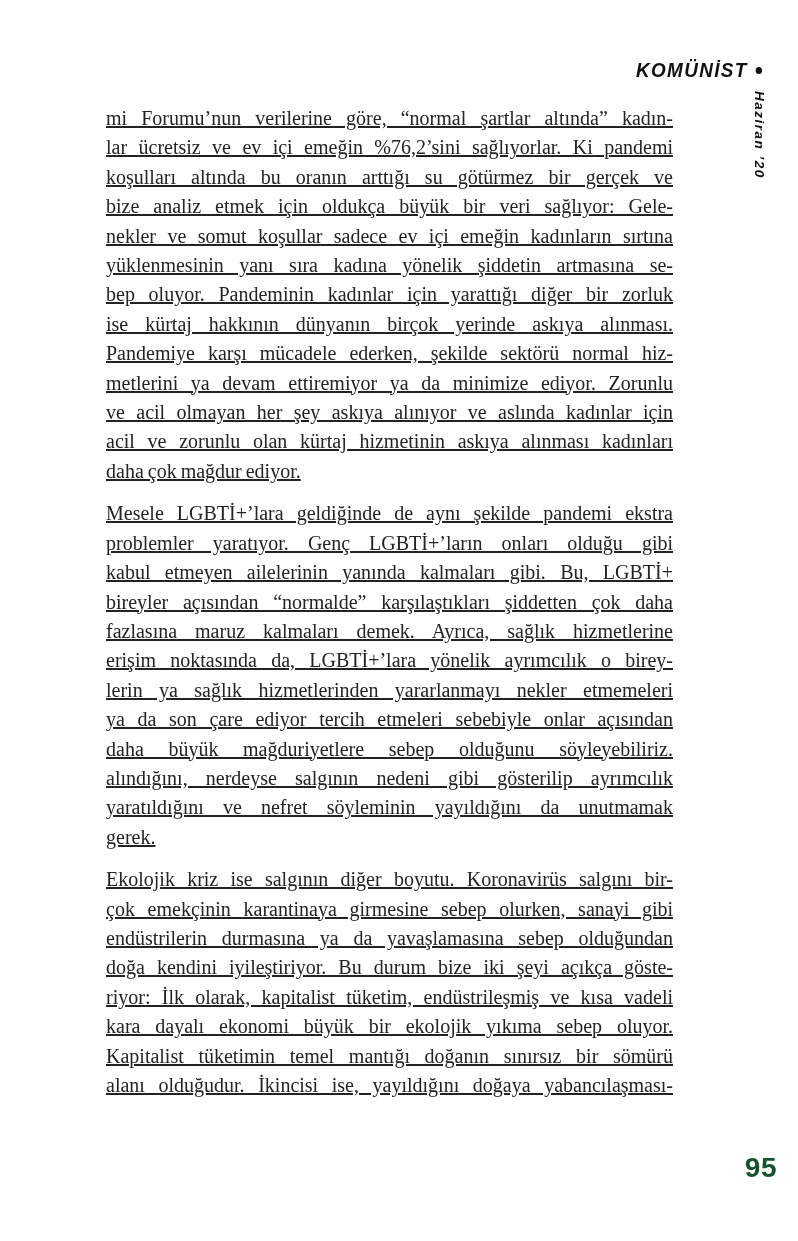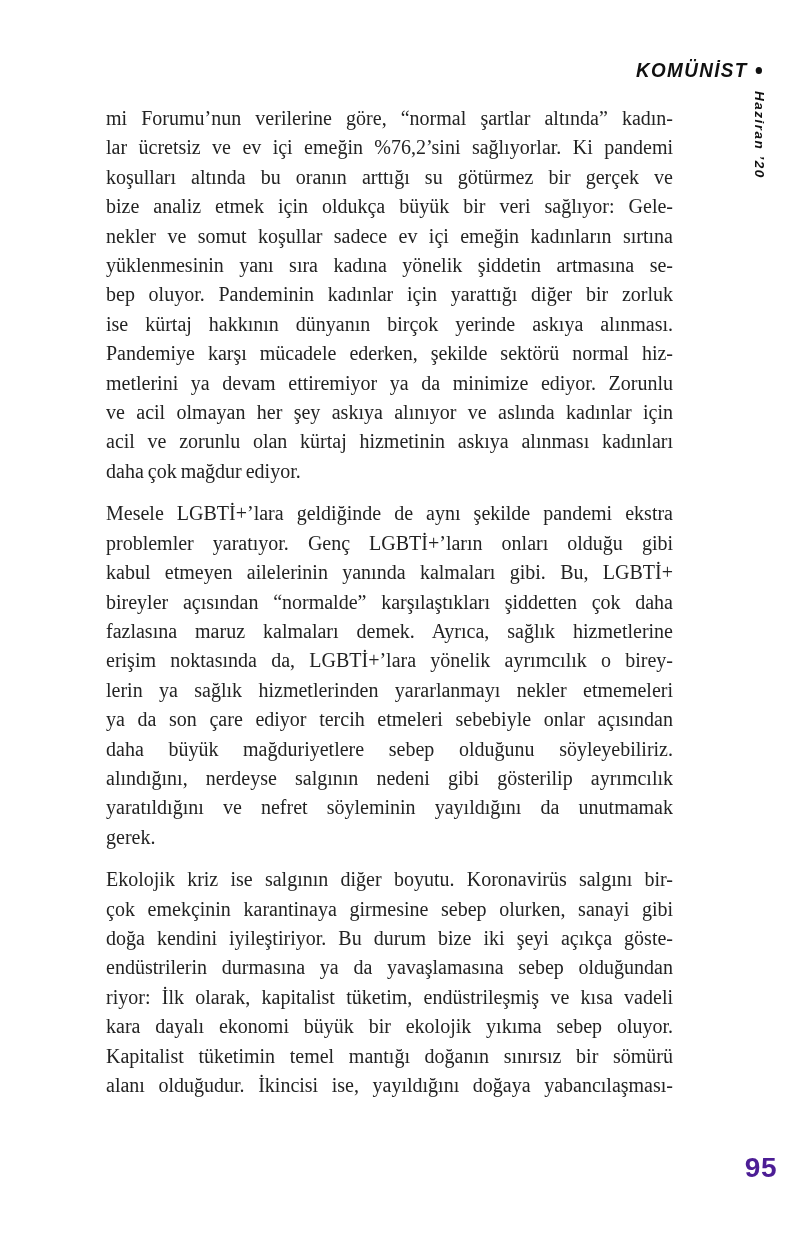--- a/index.html
+++ b/index.html
@@ -57,42 +57,42 @@
 
   
   .article {
     position: absolute;
     left: 106px;
     top: 104px;
     width: 581px;
     color: #232323;
     font-size: 20px;
   }
-  .para { margin: 0 14px 13px 0; }
+  .para { margin: 0 14px 13px 0; text-decoration: underline; }
   .line {
     line-height: 29.4px;
     text-align: justify;
     text-align-last: justify;
     word-spacing: -1px;
   }
   .line.endline {
     text-align: right;
     text-align-last: left;
   }
 
   
   .page-number {
     position: absolute;
     top: 1152px;
     right: 43px;
     font-family: "Liberation Sans", sans-serif;
     font-weight: 600;
     font-size: 28px;
     letter-spacing: 0.5px;
-    color: #4c1d95;
+    color: #14532d;
   }
 </style>
 </head>
 <body>
 
 <div class="page">
 
   <div class="masthead">
     <span>KOMÜNİST</span>
     <span class="dot"></span>
@@ -127,22 +127,22 @@
         <div class="line">lerin ya sağlık hizmetlerinden yararlanmayı nekler etmemeleri</div>
         <div class="line">ya da son çare ediyor tercih etmeleri sebebiyle onlar açısından</div>
         <div class="line">daha büyük mağduriyetlere sebep olduğunu söyleyebiliriz.</div>
         <div class="line">alındığını, nerdeyse salgının nedeni gibi gösterilip ayrımcılık</div>
         <div class="line">yaratıldığını ve nefret söyleminin yayıldığını da unutmamak</div>
         <div class="line endline">gerek.</div>
       </div>
       <div class="para">
         <div class="line">Ekolojik kriz ise salgının diğer boyutu. Koronavirüs salgını bir-</div>
         <div class="line">çok emekçinin karantinaya girmesine sebep olurken, sanayi gibi</div>
+        <div class="line">endüstrilerin durmasına ya da yavaşlamasına sebep olduğundan</div>
         <div class="line">doğa kendini iyileştiriyor. Bu durum bize iki şeyi açıkça göste-</div>
-        <div class="line">endüstrilerin durmasına ya da yavaşlamasına sebep olduğundan</div>
         <div class="line">riyor: İlk olarak, kapitalist tüketim, endüstrileşmiş ve kısa vadeli</div>
         <div class="line">kara dayalı ekonomi büyük bir ekolojik yıkıma sebep oluyor.</div>
         <div class="line">Kapitalist tüketimin temel mantığı doğanın sınırsız bir sömürü</div>
         <div class="line">alanı olduğudur. İkincisi ise, yayıldığını doğaya yabancılaşması-</div>
       </div>
     </div>
 
   <div class="page-number">95</div>
 
 </div>

